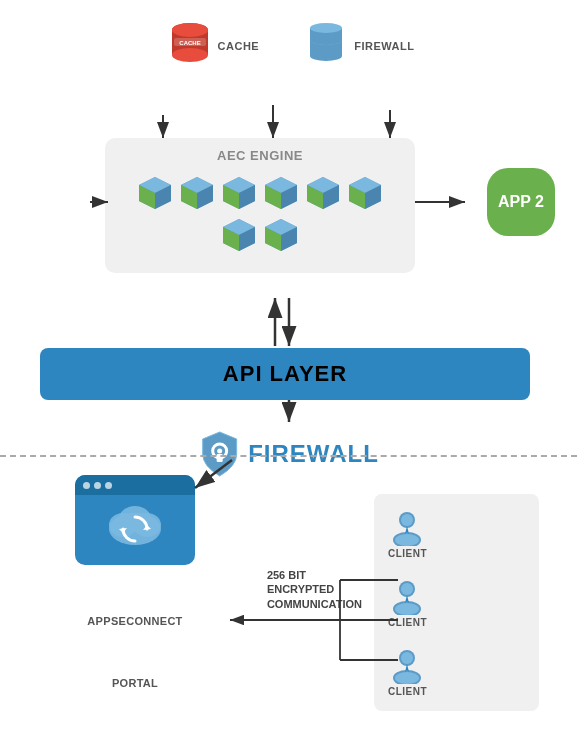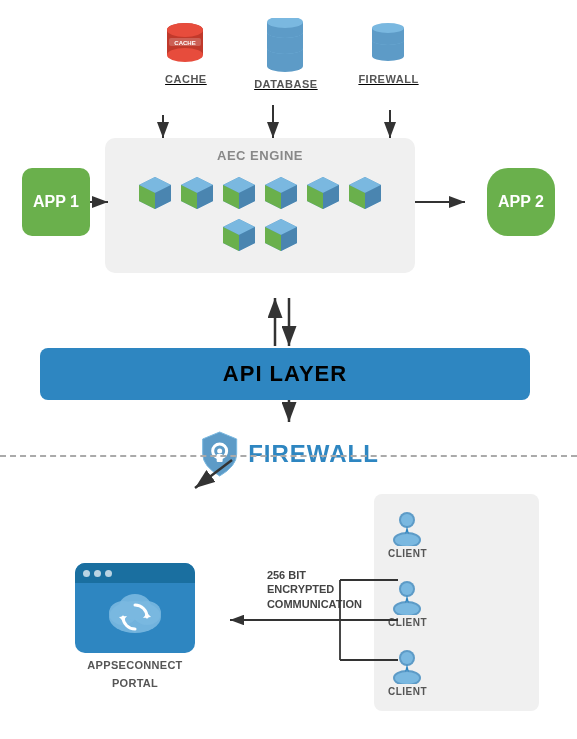--- a/index.html
+++ b/index.html
@@ -23,24 +23,23 @@
       justify-content: center;
       gap: 40px;
       position: absolute;
       top: 18px;
       left: 50%;
       transform: translateX(-50%);
       width: 400px;
     }
     .icon-box {
       display: flex;
-      flex-direction: column;
+      flex-direction: row;
       align-items: center;
       gap: 0;
-      text-decoration: underline;
     }
     .icon-label {
       font-size: 11px;
       font-weight: bold;
       color: #555;
       letter-spacing: 0.5px;
       text-align: center;
     }
 
     
@@ -167,20 +166,21 @@
       width: 7px; height: 7px;
       border-radius: 50%;
       background: rgba(255,255,255,0.7);
     }
     .portal-label {
       font-size: 11px;
       font-weight: bold;
       color: #555;
       text-align: center;
       letter-spacing: 0.3px;
+      margin-top: 44px;
     }
 
     
     .clients-area {
       position: absolute;
       bottom: 28px;
       right: 38px;
       width: 165px;
       background: #f0f0f0;
       border-radius: 8px;
@@ -236,54 +236,34 @@
         <rect x="9" y="12" width="36" height="25" fill="#c0392b"></rect>
         <ellipse cx="27" cy="37" rx="18" ry="7" fill="#e74c3c"></ellipse>
         <ellipse cx="27" cy="12" rx="18" ry="7" fill="#e74c3c"></ellipse>
 
         <rect x="11" y="20" width="32" height="8" rx="2" fill="#fff" opacity="0.2"></rect>
         <text x="27" y="27" text-anchor="middle" font-size="6" fill="white" font-weight="bold">CACHE</text>
       </svg>
       <span class="icon-label">CACHE</span>
     </div>
 
-    <div class="icon-box">
-      <svg width="65" height="60" viewBox="0 0 65 60">
-
-        <ellipse cx="32" cy="48" rx="18" ry="6" fill="#5d9bc7"></ellipse>
-        <rect x="14" y="30" width="36" height="18" fill="#5d9bc7"></rect>
-        <ellipse cx="32" cy="30" rx="18" ry="6" fill="#7ab8e0"></ellipse>
-
-        <ellipse cx="32" cy="30" rx="18" ry="6" fill="#5d9bc7"></ellipse>
-        <rect x="14" y="14" width="36" height="16" fill="#5d9bc7"></rect>
-        <ellipse cx="32" cy="14" rx="18" ry="6" fill="#7ab8e0"></ellipse>
-
-        <ellipse cx="32" cy="14" rx="18" ry="6" fill="#5d9bc7"></ellipse>
-        <rect x="14" y="4" width="36" height="10" fill="#5d9bc7"></rect>
-        <ellipse cx="32" cy="4" rx="18" ry="6" fill="#7ab8e0"></ellipse>
-      </svg>
-      <span class="icon-label">DATABASE</span>
-    </div>
 
     <div class="icon-box">
       <svg width="55" height="55" viewBox="0 0 55 55">
         <ellipse cx="27" cy="38" rx="16" ry="5" fill="#5d9bc7"></ellipse>
         <rect x="11" y="22" width="32" height="16" fill="#5d9bc7"></rect>
         <ellipse cx="27" cy="22" rx="16" ry="5" fill="#7ab8e0"></ellipse>
         <ellipse cx="27" cy="22" rx="16" ry="5" fill="#5d9bc7"></ellipse>
         <rect x="11" y="10" width="32" height="12" fill="#5d9bc7"></rect>
         <ellipse cx="27" cy="10" rx="16" ry="5" fill="#7ab8e0"></ellipse>
       </svg>
       <span class="icon-label">FIREWALL</span>
     </div>
   </div>
 
-  <div class="app-box app1">
-    <span>APP 1</span>
-  </div>
 
   <div class="aec-box">
     <div class="aec-title">AEC ENGINE</div>
     <div class="cube-grid">
 
       <svg width="36" height="36" viewBox="0 0 36 36">
           <polygon points="18,2 34,10 34,26 18,34 2,26 2,10" fill="#5d9bc7"></polygon>
           <polygon points="18,2 34,10 18,18 2,10" fill="#7ab8e0"></polygon>
           <polygon points="18,18 34,10 34,26 18,34" fill="#4a85b0"></polygon>
           <polygon points="18,18 2,10 2,26 18,34" fill="#6ab04c"></polygon>

